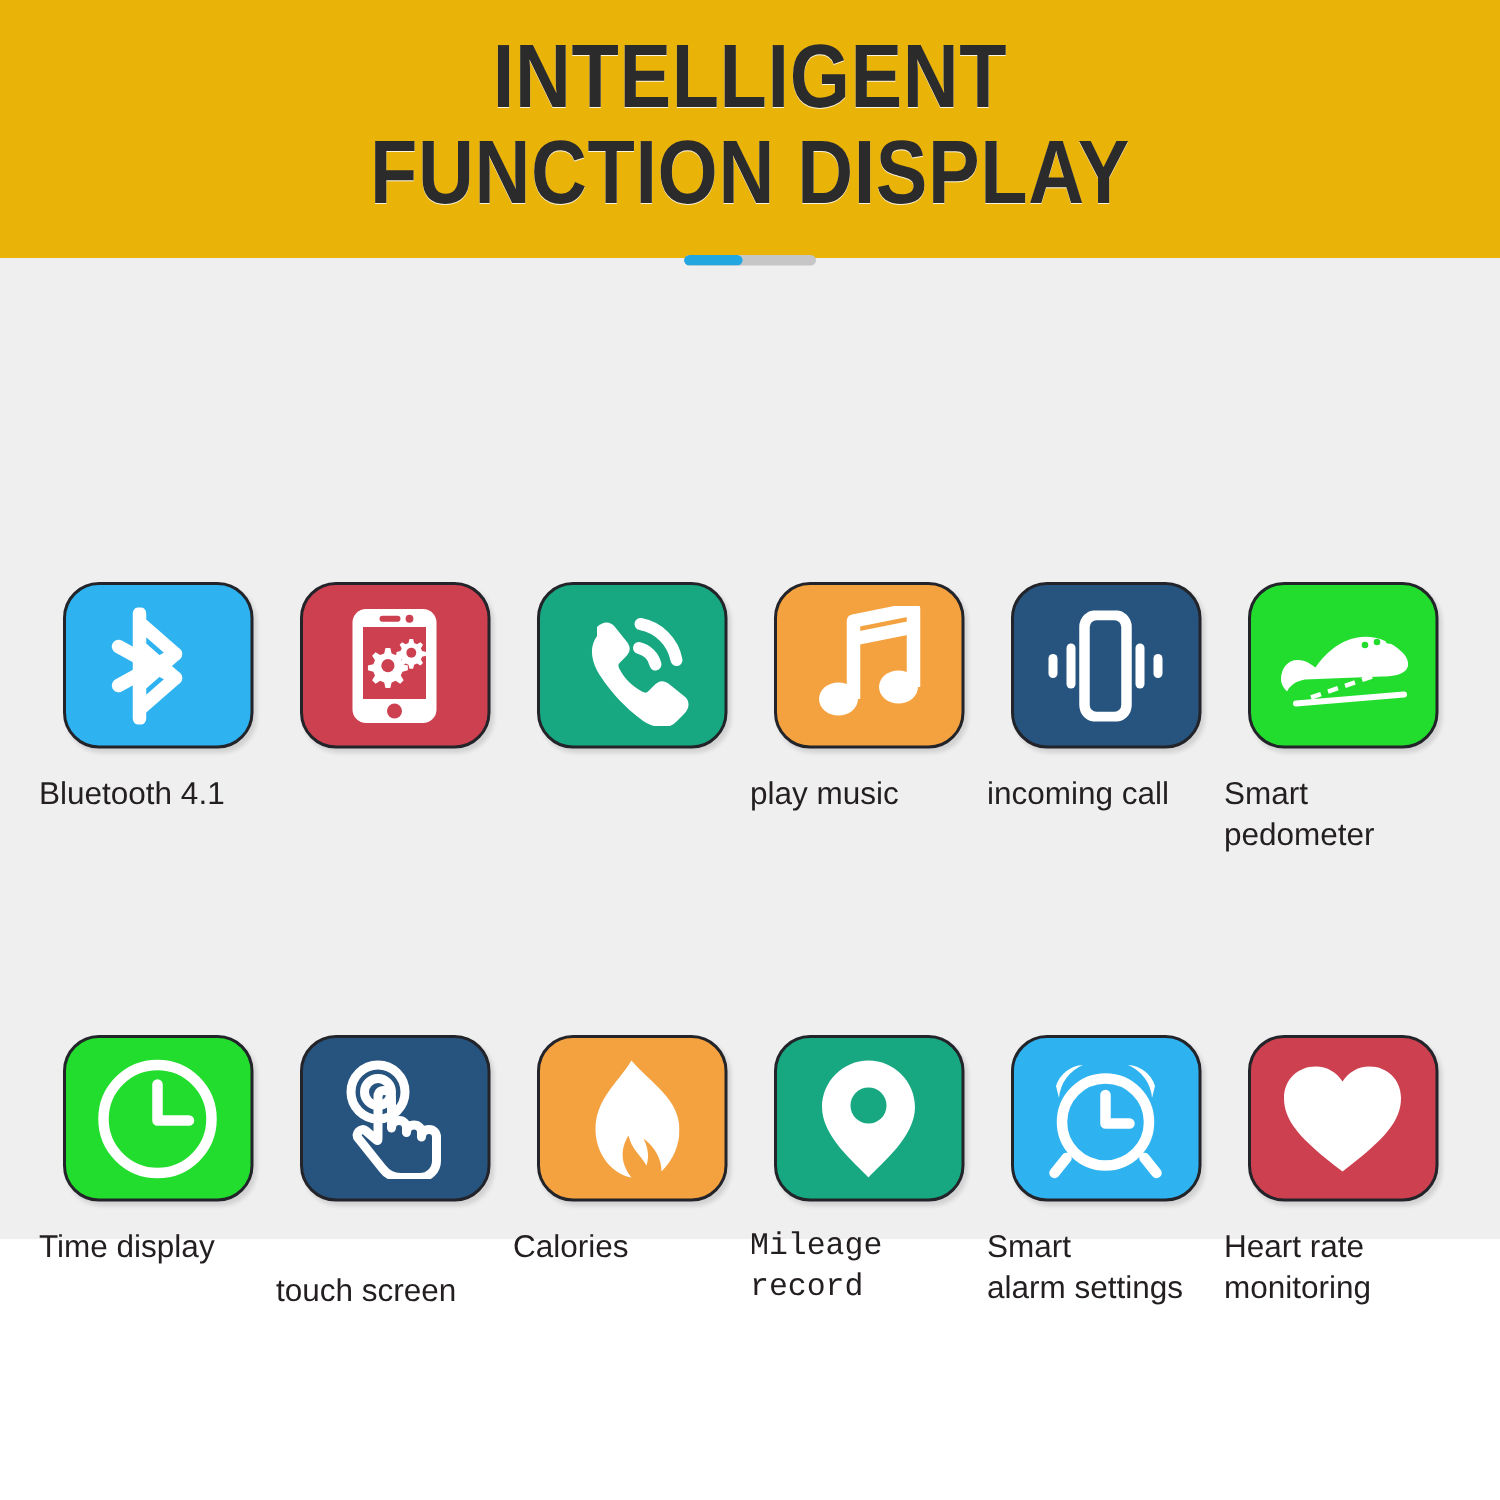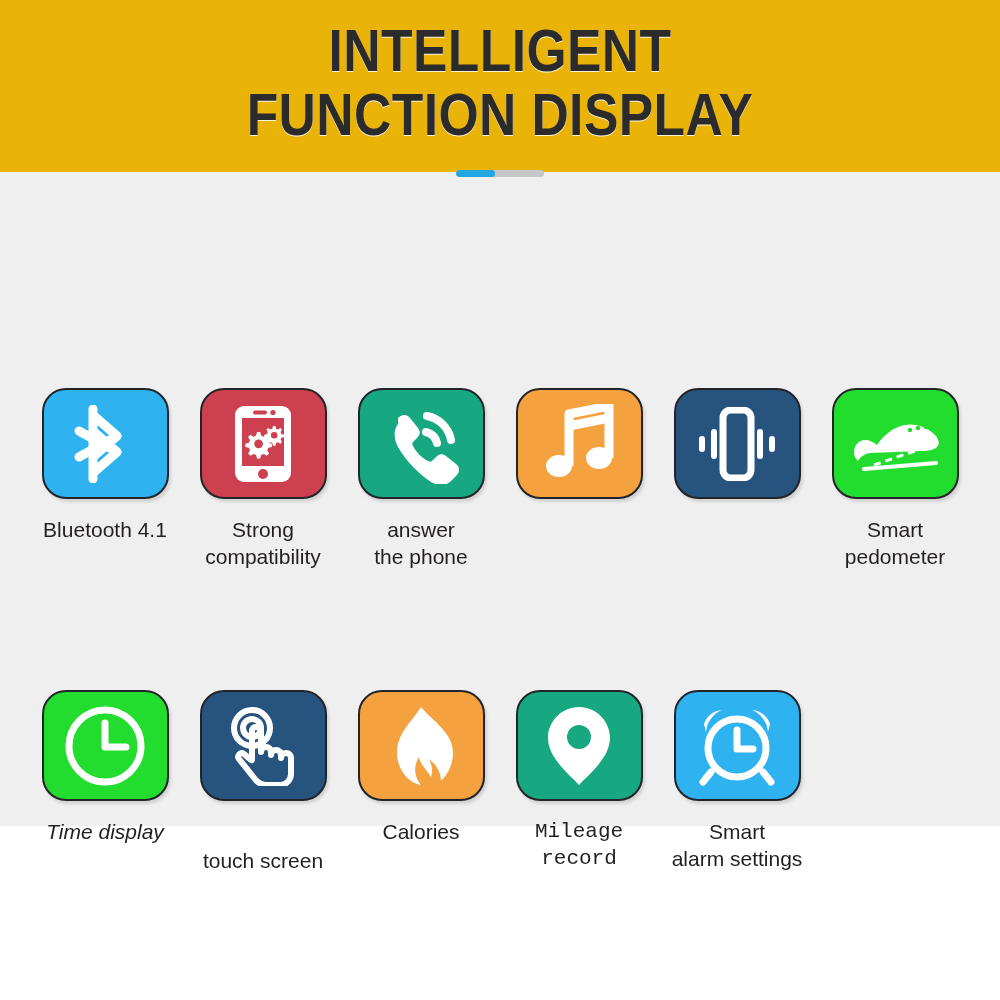--- a/index.html
+++ b/index.html
@@ -110,21 +110,21 @@
     justify-content: center;
     box-shadow: 2px 3px 3px rgba(0,0,0,0.12);
   }
   .tile svg { display: block; }
 
   .label {
     margin-top: 17px;
     font-size: 21px;
     line-height: 27px;
     color: #231f20;
-    text-align: center;
+    text-align: left;
     width: 158px;
     white-space: pre-line;
   }
 </style>
 </head>
 <body>
 
 <div class="page">
 
   <div class="panel" style="background: rgb(239, 239, 239);"></div>
@@ -161,62 +161,60 @@
       <circle cx="30" cy="70" r="5" fill="#cd4050"></circle>
       <g fill="#fff">
         <path d="M24 28 l3.2 0 .9 3.6 2.6 1.1 3.1-1.9 2.3 2.3-1.9 3.1 1.1 2.6 3.6.9 0 3.2-3.6.9-1.1 2.6 1.9 3.1-2.3 2.3-3.1-1.9-2.6 1.1-.9 3.6-3.2 0-.9-3.6-2.6-1.1-3.1 1.9-2.3-2.3 1.9-3.1-1.1-2.6-3.6-.9 0-3.2 3.6-.9 1.1-2.6-1.9-3.1 2.3-2.3 3.1 1.9 2.6-1.1z"></path>
         <circle cx="25.6" cy="39.8" r="4.4" fill="#cd4050"></circle>
         <path d="M40 22 l2.4 0 .7 2.7 1.9.8 2.3-1.4 1.7 1.7-1.4 2.3.8 1.9 2.7.7 0 2.4-2.7.7-.8 1.9 1.4 2.3-1.7 1.7-2.3-1.4-1.9.8-.7 2.7-2.4 0-.7-2.7-1.9-.8-2.3 1.4-1.7-1.7 1.4-2.3-.8-1.9-2.7-.7 0-2.4 2.7-.7.8-1.9-1.4-2.3 1.7-1.7 2.3 1.4 1.9-.8z"></path>
         <circle cx="41.2" cy="31.2" r="3.3" fill="#cd4050"></circle>
       </g>
     </svg>
           </span>
         </div>
-        <div class="label" style="color: rgb(35, 31, 32);">Strong
-compatibility</div>
       </div>
       <div class="cell">
         <div class="tile" style="background: rgb(23, 168, 130); border-color: rgb(34, 36, 42);">
           <span>
             <svg width="82" height="80" viewBox="0 0 82 80">
       <path d="M18 14 c4-4 9-4 12 0 l8 10 c3 4 2 7-1 10 l-4 4 c-1 1-1 2 0 4 3 6 9 12 15 15 2 1 3 1 4 0 l4-4 c3-3 6-4 10-1 l10 8 c4 3 4 8 0 12 l-5 5 c-5 5-12 5-20 1 C40 71 26 57 18 43 14 35 13 27 18 20 z" fill="#fff"></path>
       <path d="M47 12 a30 30 0 0 1 24 24" fill="none" stroke="#fff" stroke-width="8" stroke-linecap="round"></path>
       <path d="M46 28 a15 15 0 0 1 11 11" fill="none" stroke="#fff" stroke-width="8" stroke-linecap="round"></path>
     </svg>
           </span>
         </div>
-        <div class="label" style="color: rgb(35, 31, 32);">answer
-the phone</div>
       </div>
       <div class="cell">
         <div class="tile" style="background: rgb(244, 162, 63); border-color: rgb(34, 36, 42);">
           <span>
             <svg width="72" height="80" viewBox="0 0 72 80">
       <path d="M26 62 V10 L66 2 V54" fill="none" stroke="#fff" stroke-width="9" stroke-linejoin="round"></path>
       <path d="M26 22 L66 14" fill="none" stroke="#fff" stroke-width="9"></path>
       <ellipse cx="16" cy="62" rx="13" ry="11" fill="#fff"></ellipse>
       <ellipse cx="56" cy="54" rx="13" ry="11" fill="#fff"></ellipse>
     </svg>
           </span>
         </div>
+        <div class="label" style="color: rgb(35, 31, 32);">play music</div>
       </div>
       <div class="cell">
         <div class="tile" style="background: rgb(39, 84, 126); border-color: rgb(34, 36, 42);">
           <span>
             <svg width="86" height="74" viewBox="0 0 86 74">
       <rect x="29" y="3" width="28" height="68" rx="8" fill="none" stroke="#fff" stroke-width="7"></rect>
       <g fill="#fff">
         <rect x="17" y="22" width="6" height="30" rx="3"></rect>
         <rect x="5" y="29" width="6" height="16" rx="3"></rect>
         <rect x="63" y="22" width="6" height="30" rx="3"></rect>
         <rect x="75" y="29" width="6" height="16" rx="3"></rect>
       </g>
     </svg>
           </span>
         </div>
+        <div class="label" style="color: rgb(35, 31, 32);">incoming call</div>
       </div>
       <div class="cell">
         <div class="tile" style="background: rgb(34, 221, 46); border-color: rgb(34, 36, 42);">
           <span>
             <svg width="94" height="62" viewBox="0 0 94 62">
       <path d="M6 40 c0-8 5-13 11-13 c5 0 8 2 12 5 c6-9 16-18 28-20 c10-2 22 2 30 10 c4 4 5 9 2 12 c-3 3-9 4-16 4 L22 40 c-6 1-10 4-12 8 c-2-2-4-5-4-8 z" fill="#fff"></path>
       <g fill="#22dd2e">
         <circle cx="62" cy="17" r="2.2"></circle>
         <circle cx="70" cy="15" r="2.2"></circle>
         <circle cx="78" cy="14" r="2.2"></circle>
@@ -231,21 +229,21 @@
       </div>
       <div class="cell row2">
         <div class="tile" style="background: rgb(34, 221, 46); border-color: rgb(34, 36, 42);">
           <span>
             <svg width="82" height="82" viewBox="0 0 82 82">
       <circle cx="41" cy="41" r="36" fill="none" stroke="#fff" stroke-width="7"></circle>
       <path d="M41 18 V42 H62" fill="none" stroke="#fff" stroke-width="7" stroke-linecap="round" stroke-linejoin="round"></path>
     </svg>
           </span>
         </div>
-        <div class="label" style="color: rgb(35, 31, 32); font-style: italic;">Time display</div>
+        <div class="label" style="color: rgb(35, 31, 32);">Time display</div>
       </div>
       <div class="cell row2">
         <div class="tile" style="background: rgb(39, 84, 126); border-color: rgb(34, 36, 42);">
           <span>
             <svg width="82" height="80" viewBox="0 0 82 80">
       <circle cx="30" cy="22" r="9" fill="none" stroke="#fff" stroke-width="6"></circle>
       <circle cx="30" cy="22" r="18" fill="none" stroke="#fff" stroke-width="6"></circle>
       <path d="M30 24 L30 52 c0 2 0 3-1 2 l-7-6 c-3-3-8 2-5 5 l16 20 c3 4 7 6 12 6 l13 0 c6 0 11-5 11-11 l0-16 c0-3-2-5-5-5 c-3 0-5 2-5 5 l0-3 c0-3-2-5-5-5 c-3 0-5 2-5 5 l0-3 c0-3-2-5-5-5 c-3 0-5 2-5 5 l0-20 c0-3-2-5-5-5 c-3 0-4 2-4 5 z" fill="none" stroke="#fff" stroke-width="6" stroke-linejoin="round"></path>
     </svg>
           </span>
@@ -282,15 +280,26 @@
       <circle cx="43" cy="44" r="29" fill="none" stroke="#fff" stroke-width="7"></circle>
       <path d="M43 26 V45 H59" fill="none" stroke="#fff" stroke-width="7" stroke-linecap="round" stroke-linejoin="round"></path>
       <path d="M17 68 L9 78" fill="none" stroke="#fff" stroke-width="7" stroke-linecap="round"></path>
       <path d="M69 68 L77 78" fill="none" stroke="#fff" stroke-width="7" stroke-linecap="round"></path>
     </svg>
           </span>
         </div>
         <div class="label" style="color: rgb(35, 31, 32);">Smart
 alarm settings</div>
       </div>
+      <div class="cell row2">
+        <div class="tile" style="background: rgb(205, 64, 80); border-color: rgb(34, 36, 42);">
+          <span>
+            <svg width="82" height="74" viewBox="0 0 82 74">
+      <path d="M41 72 C12 50 2 38 2 23 C2 11 11 2 23 2 c8 0 14 4 18 10 c4-6 10-10 18-10 c12 0 21 9 21 21 c0 15-10 27-39 49 z" fill="#fff"></path>
+    </svg>
+          </span>
+        </div>
+        <div class="label" style="color: rgb(35, 31, 32);">Heart rate
+monitoring</div>
+      </div>
     </div>
 
 </div>
 
 </body></html>

